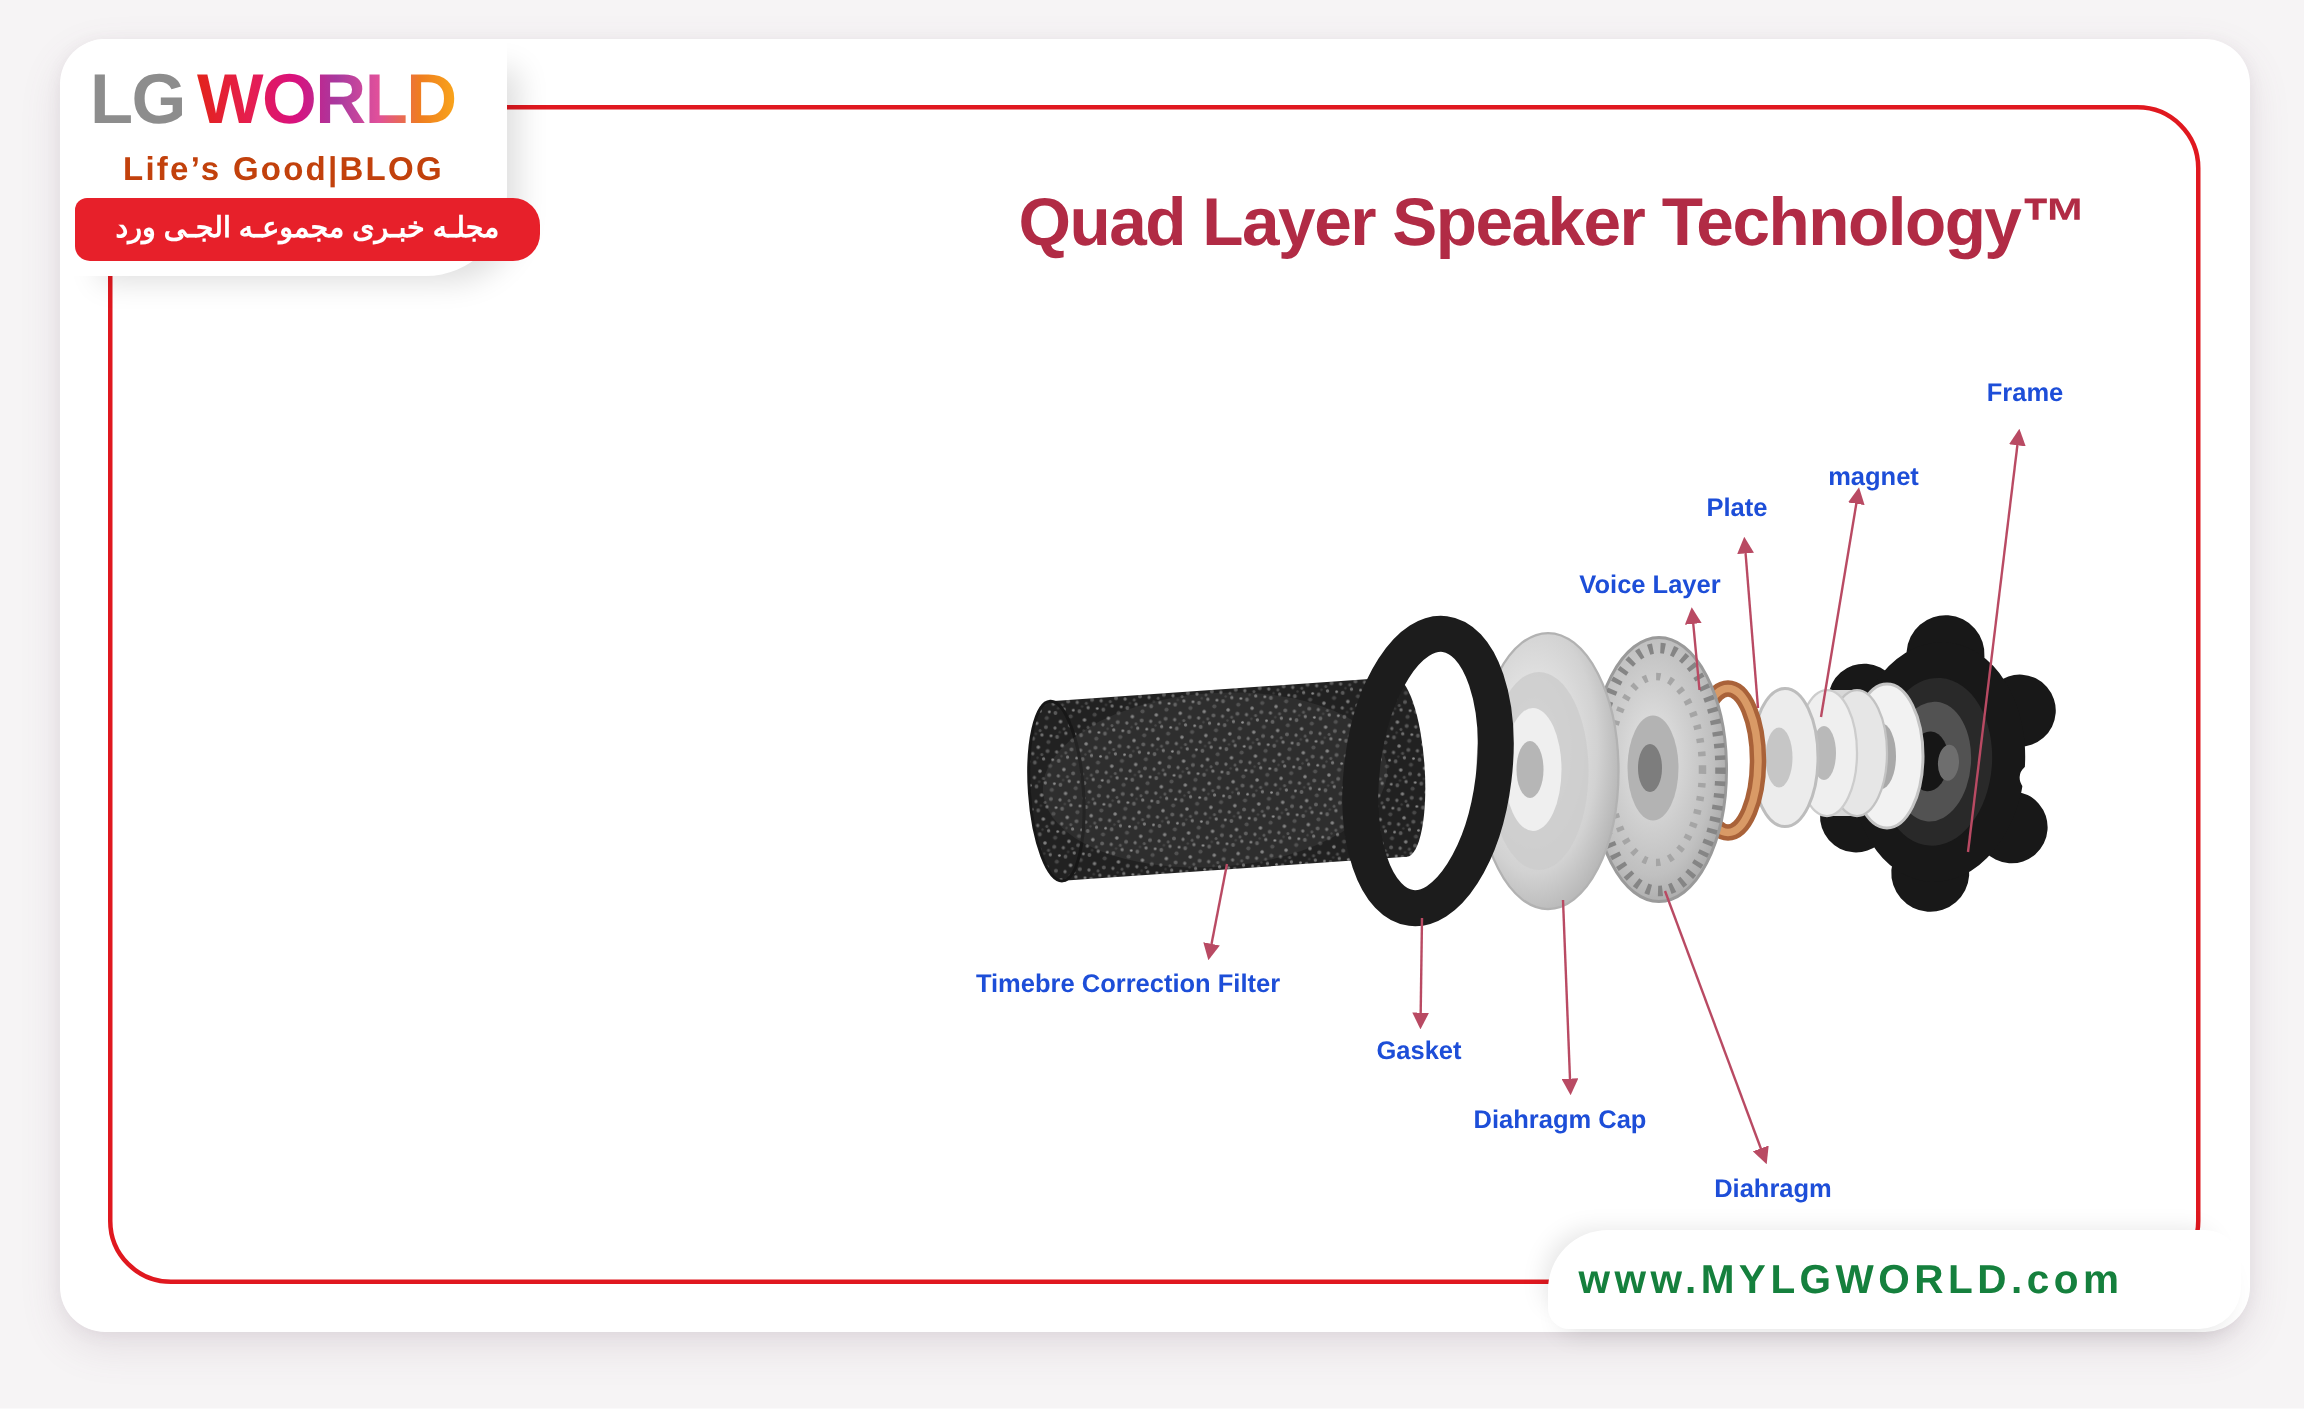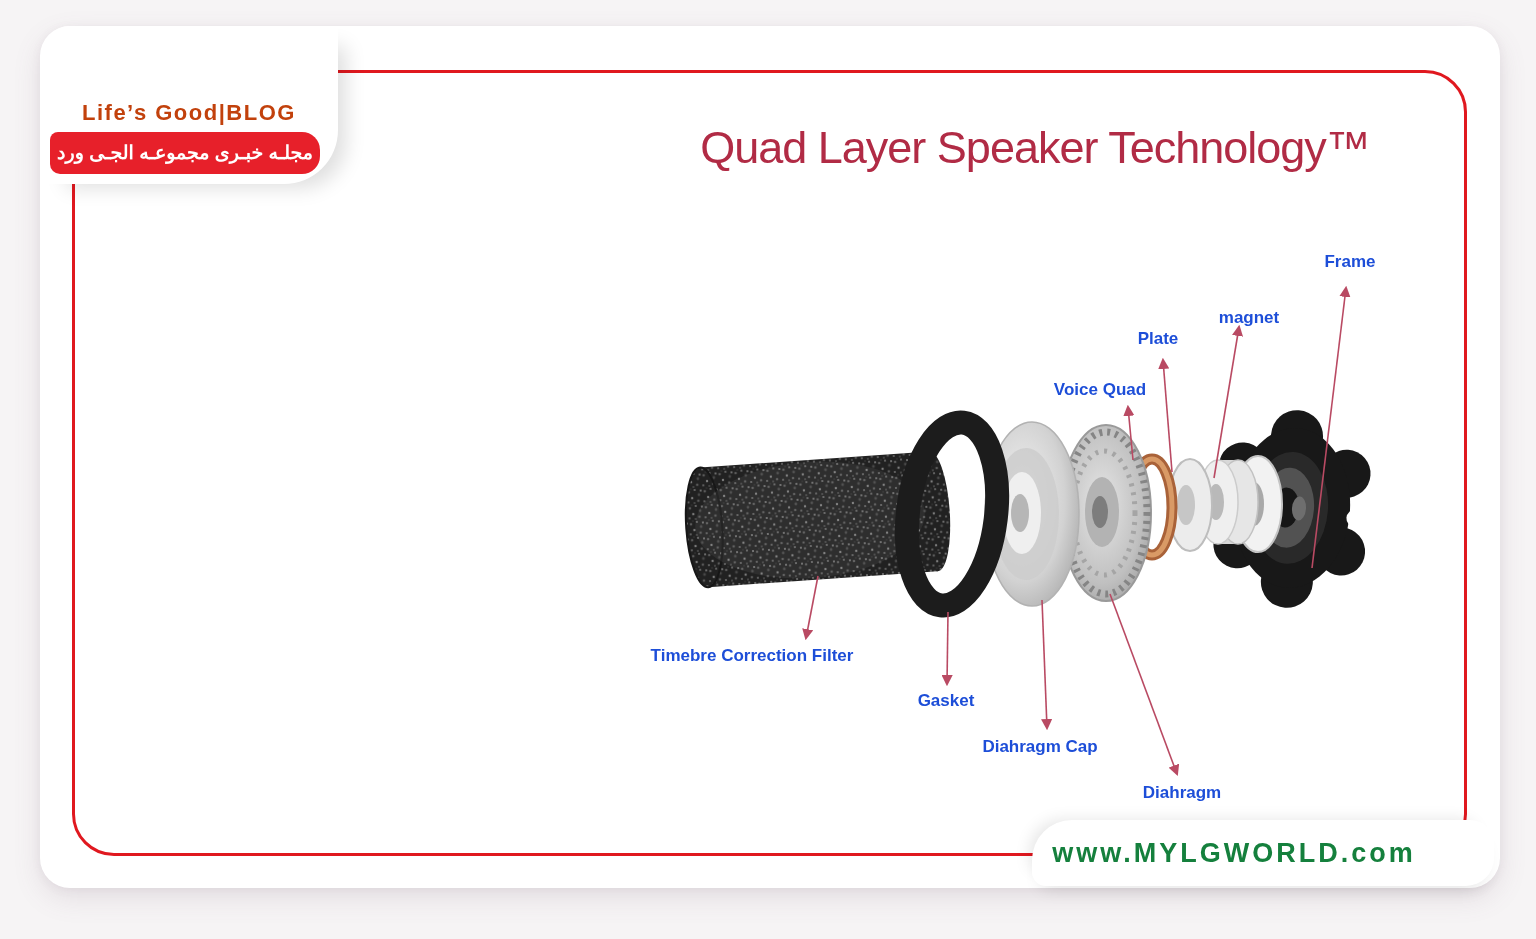--- a/index.html
+++ b/index.html
@@ -39,30 +39,30 @@
     margin-left:8px;
     background:linear-gradient(90deg,#e2231a 0%,#e61e4e 20%,#d9117e 38%,#a83a9f 54%,#e0509b 70%,#ef7d20 86%,#f9a51a 100%);
     -webkit-background-clip:text;background-clip:text;
     color:transparent;
   }
   .tagline{
     position:absolute;left:40px;top:74px;
     color:#c2410c;font-weight:bold;font-size:22px;letter-spacing:1.5px;white-space:nowrap;
   }
   .banner-ar{
-    position:absolute;left:8px;top:106px;width:270px;height:42px;
+    position:absolute;left:8px;top:106px;width:310px;height:42px;
     background:#e7202a;border-radius:8px 18px 18px 10px;
     color:#ffffff;font-weight:bold;font-size:19px;line-height:42px;
     text-align:center;direction:rtl;white-space:nowrap;
   }
 
   
   .title{
     position:absolute;left:650px;top:122px;width:770px;
-    text-align:center;color:#b12b45;font-size:45px;font-weight:normal;
+    text-align:center;color:#b12b45;font-size:45px;font-weight:bold;
     letter-spacing:-1px;white-space:nowrap;z-index:3;
   }
 
   
   .dlabel{
     position:absolute;transform:translateX(-50%);
     color:#1d4ed8;font-weight:bold;font-size:17px;white-space:nowrap;z-index:4;
   }
 
   svg.diagram{position:absolute;inset:0;z-index:2;pointer-events:none;}
@@ -186,32 +186,35 @@
       <line x1="1172" y1="472" x2="1163" y2="360" marker-end="url(#arrow)"></line>
       <line x1="1214" y1="478" x2="1239" y2="327" marker-end="url(#arrow)"></line>
       <line x1="1312" y1="568" x2="1346" y2="288" marker-end="url(#arrow)"></line>
       <line x1="818" y1="576" x2="806" y2="638" marker-end="url(#arrow)"></line>
       <line x1="948" y1="612" x2="947" y2="684" marker-end="url(#arrow)"></line>
       <line x1="1042" y1="600" x2="1047" y2="728" marker-end="url(#arrow)"></line>
       <line x1="1110" y1="594" x2="1177" y2="774" marker-end="url(#arrow)"></line>
     </g>
   </svg>
 
-  <div class="dlabel" style="left:1100px;top:380px;">Voice Quad</div>
+  <div class="dlabel" style="left:1100px;top:380px;">Voice Layer</div>
   <div class="dlabel" style="left:1158px;top:329px;">Plate</div>
   <div class="dlabel" style="left:1249px;top:308px;">magnet</div>
   <div class="dlabel" style="left:1350px;top:252px;">Frame</div>
   <div class="dlabel" style="left:752px;top:646px;">Timebre Correction Filter</div>
   <div class="dlabel" style="left:946px;top:691px;">Gasket</div>
   <div class="dlabel" style="left:1040px;top:737px;">Diahragm Cap</div>
   <div class="dlabel" style="left:1182px;top:783px;">Diahragm</div>
 
   <div class="title">Quad Layer Speaker Technology™</div>
 
   <div class="logo-bubble">
+    <div class="logo-row">
+      <span class="logo-lg">LG</span><span class="logo-world">WORLD</span>
+    </div>
     <div class="tagline">Life’s Good|BLOG</div>
     <div class="banner-ar">مجلـه خبـری مجموعـه الجـی ورد</div>
   </div>
 
   <div class="www-bubble">
     <div class="www-text">www.MYLGWORLD.com</div>
   </div>
 
 </div>
 

